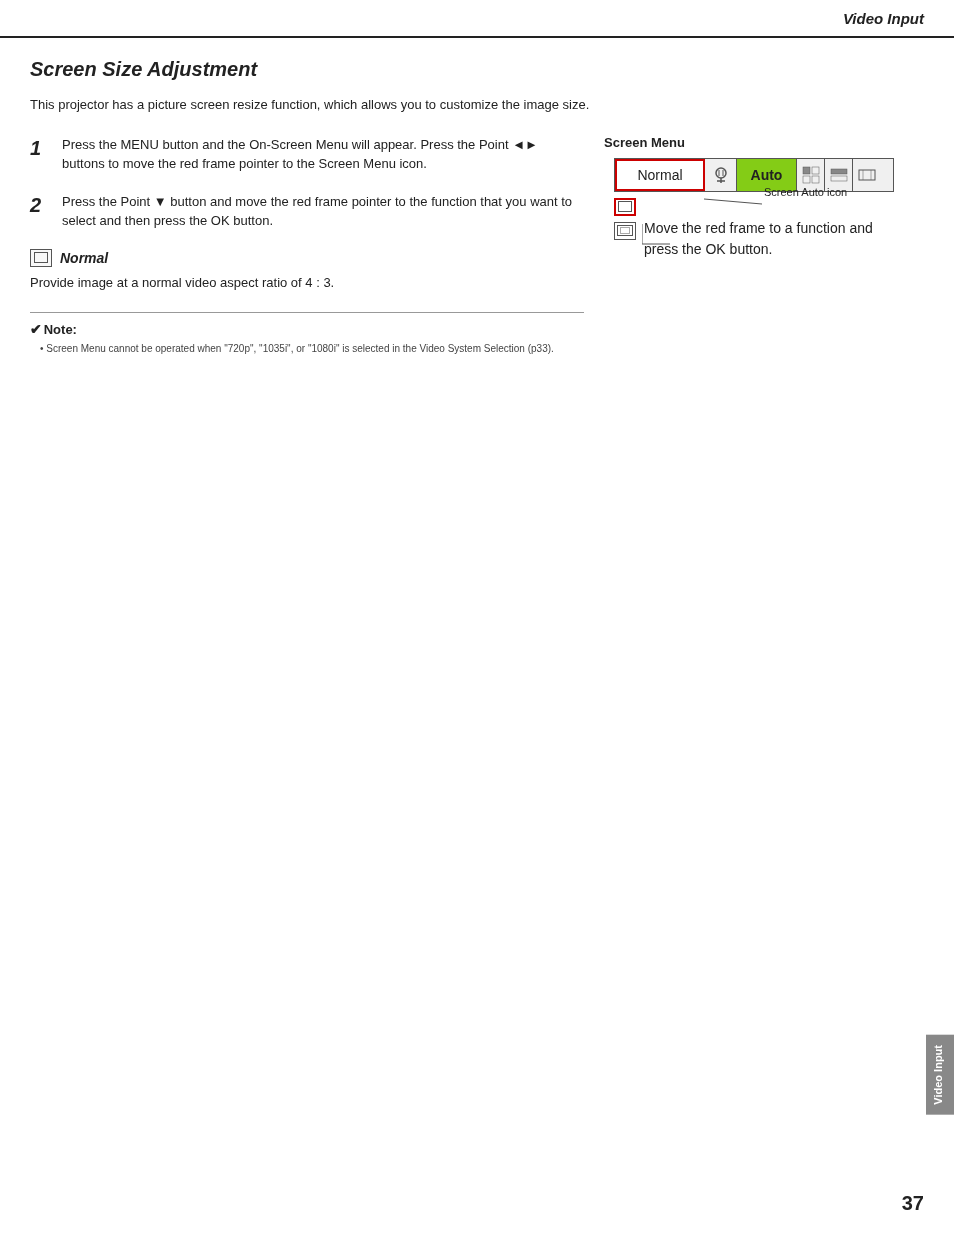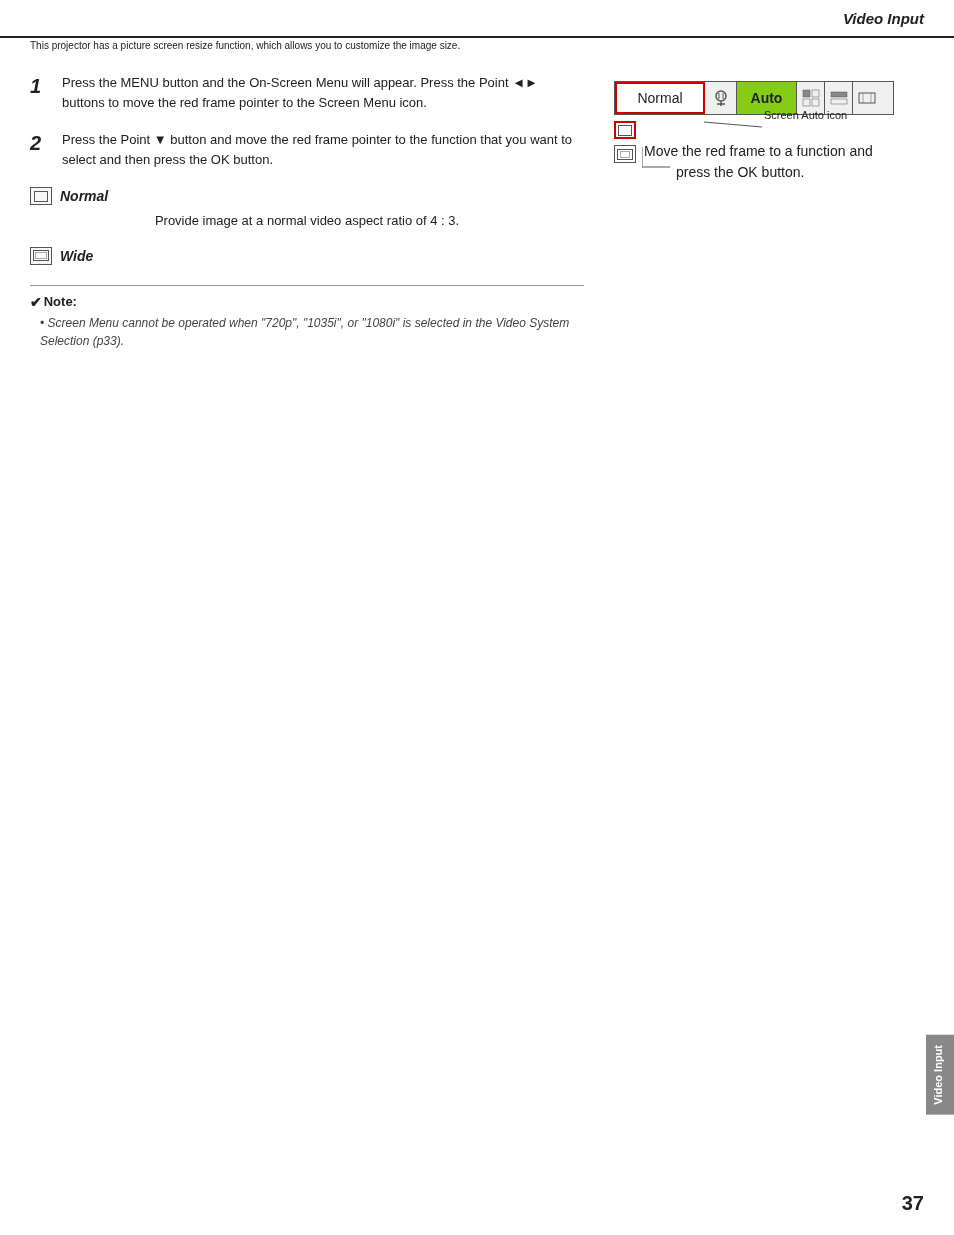--- a/index.html
+++ b/index.html
@@ -45,21 +45,21 @@
     
     .page-title {
       font-style: italic;
       font-weight: bold;
       font-size: 20px;
       margin-top: 20px;
       margin-bottom: 14px;
     }
 
     .intro-text {
-      font-size: 10px;
+      font-size: 13px;
       margin-bottom: 20px;
       line-height: 1.5;
     }
 
     
     .two-col {
       display: flex;
       gap: 20px;
     }
 
@@ -116,21 +116,20 @@
     }
     .icon-label {
       font-style: italic;
       font-weight: bold;
       font-size: 14px;
     }
     .icon-desc {
       font-size: 13px;
       margin-bottom: 14px;
       line-height: 1.5;
-      text-align: center;
     }
 
     
     .note-section {
       margin-top: 20px;
       border-top: 1px solid #999;
       padding-top: 8px;
     }
     .note-title {
       font-weight: bold;
@@ -138,22 +137,21 @@
       margin-bottom: 4px;
       display: flex;
       align-items: center;
       gap: 2px;
     }
     .checkmark {
       color: #222;
       font-size: 14px;
     }
     .note-text {
-      font-size: 12px;
-      font-style: italic;
+      font-size: 10px;
       color: #444;
       line-height: 1.5;
       padding-left: 10px;
     }
 
     
     .screen-menu-label {
       font-weight: bold;
       font-size: 13px;
       margin-bottom: 6px;
@@ -236,20 +234,21 @@
   </style>
 </head>
 <body>
 
 <div class="top-header">
   <span class="top-header-title">Video Input</span>
 </div>
 
 <div class="main-content">
 
+  <div class="page-title">Screen Size Adjustment</div>
 
   <div class="intro-text">This projector has a picture screen resize function, which allows you to customize the image size.</div>
 
   <div class="two-col">
 
     <div class="left-col">
 
       <div class="step">
         <div class="step-num">1</div>
         <div class="step-text">Press the MENU button and the On-Screen Menu will appear.  Press the Point ◄► buttons to move the red frame pointer to the Screen Menu icon.</div>
@@ -261,42 +260,35 @@
       </div>
 
       <div class="icon-item">
         <div class="icon-box">
           <div class="icon-box-inner"></div>
         </div>
         <span class="icon-label">Normal</span>
       </div>
       <div class="icon-desc">Provide image at a normal video aspect ratio of 4 : 3.</div>
 
-      <div class="icon-item">
-        <div class="icon-box">
-          <div style="width:16px;height:11px;border:1px solid #555;position:relative;">
-            <div style="position:absolute;top:1px;left:1px;right:1px;bottom:1px;border:0.5px solid #aaa;"></div>
-          </div>
-        </div>
-        <span class="icon-label">Wide</span>
-      </div>
 
       <div class="note-section">
         <div class="note-title">
           <span class="checkmark">✔</span>
           <span>Note:</span>
         </div>
         <div class="note-text">
           • <span>Screen Menu cannot be operated when "720p", "1035i", or "1080i" is selected in the Video System Selection  (p33).</span>
         </div>
       </div>
 
     </div>
 
     <div class="right-col">
+      <div class="screen-menu-label">Screen Menu</div>
 
       <div style="position:relative; margin-left:10px; margin-top:8px;">
 
         <div class="full-menu-bar">
           <div class="cell cell-normal">
             <span>Normal</span>
           </div>
           <div class="cell cell-icon1">
             <svg width="20" height="20" viewBox="0 0 20 20">
               <circle cx="10" cy="8" r="5" fill="none" stroke="#555" stroke-width="1.5"></circle>
@@ -353,21 +345,21 @@
               </svg>
               <span>Screen Auto icon</span>
             </div>
 
             <div style="margin-top:22px;font-size:14px;line-height:1.5;">
               <svg style="position:absolute;left:-2px;top:28px;" width="30" height="25" viewBox="0 0 30 25">
                 <line x1="0" y1="0" x2="0" y2="20" stroke="#555" stroke-width="1"></line>
                 <line x1="0" y1="20" x2="28" y2="20" stroke="#555" stroke-width="1"></line>
               </svg>
               <span style="display:block;">Move the red frame to a function and</span>
-              <span style="display:block;margin-left:32px;">press the OK button.</span>
+              <span style="display:block;">press the OK button.</span>
             </div>
           </div>
         </div>
       </div>
     </div>
 
   </div>
 </div>
 
 <div class="side-tab">Video Input</div>

